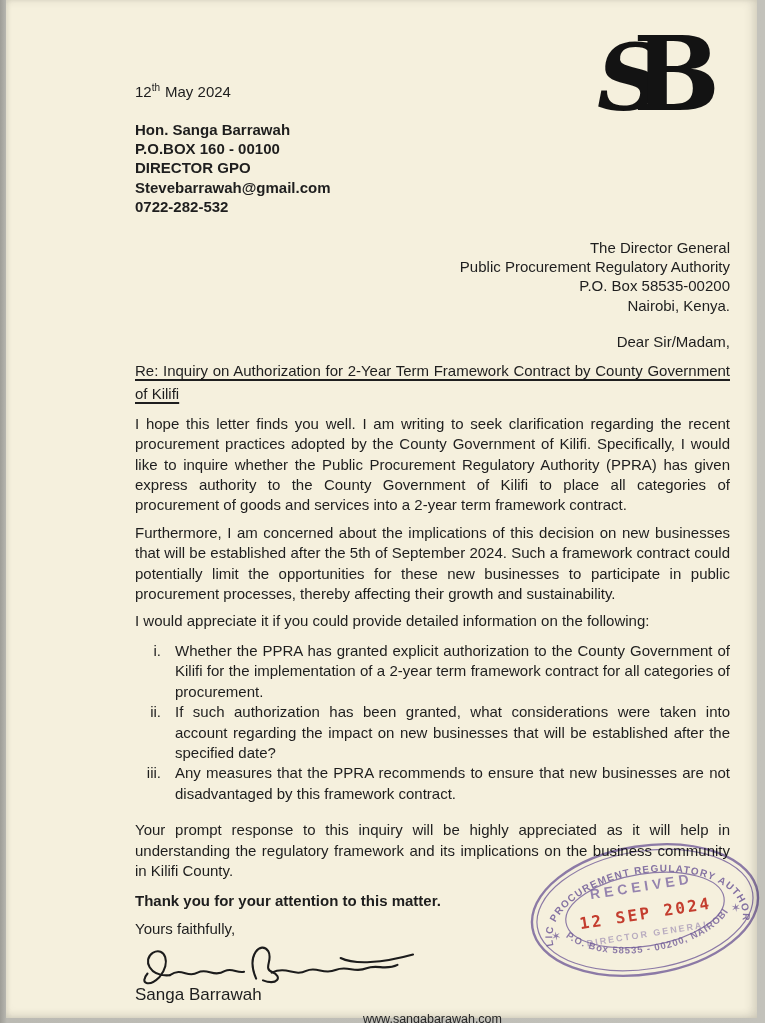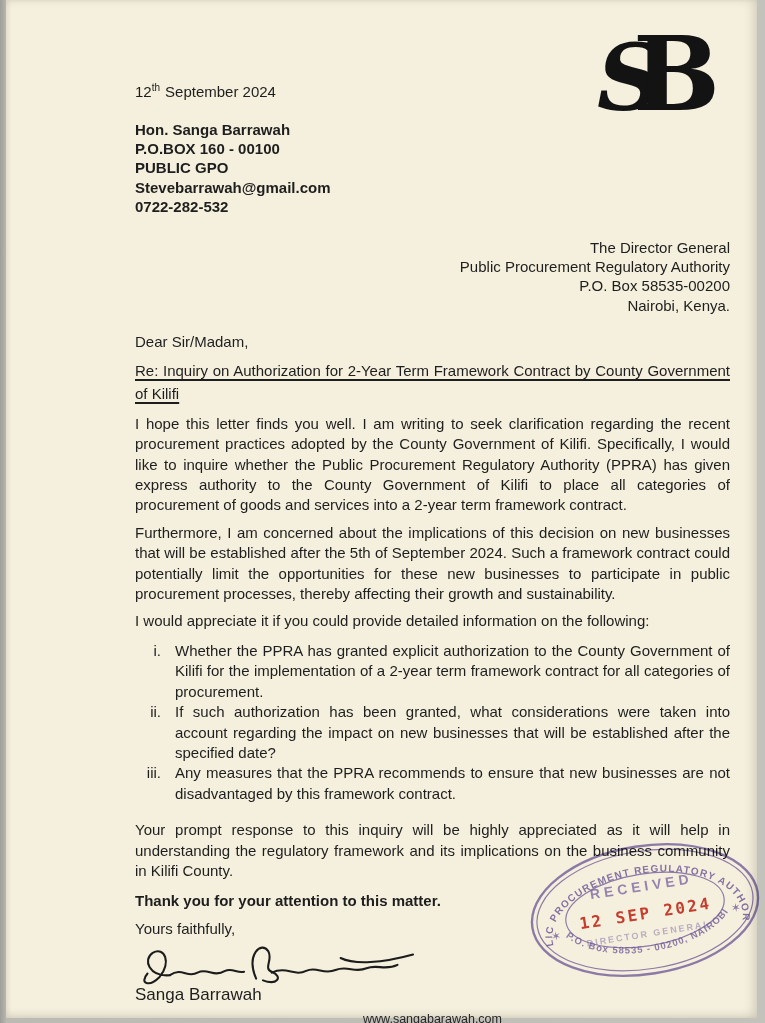--- a/index.html
+++ b/index.html
@@ -33,21 +33,21 @@
     position:absolute;left:36px;top:0;
     font-family:"DejaVu Serif", serif;font-weight:700;
     font-size:103px;line-height:1;color:#131313;
   }
   
   .date{margin-top:82px;font-size:15px;}
   .date sup{font-size:10px;}
   .date .dml{margin-left:5px;}
   .sender{margin-top:20px;font-weight:bold;font-size:15px;line-height:19.2px;}
   .recipient{margin-top:22px;font-weight:normal;font-size:15px;line-height:19.2px;text-align:right;}
-  .salutation{margin:18px 0 0;font-size:15px;}
+  .salutation{margin:18px 0 0;font-size:15px;text-align:right;}
   .subject{margin:9px 0 0;font-size:15px;font-weight:normal;line-height:23.5px;text-align:justify;}
   .subject span{text-decoration:underline;text-decoration-thickness:1.5px;text-underline-offset:3px;}
   .para{margin:7px 0 0;font-size:15px;line-height:20.4px;text-align:justify;}
   .p1{margin-top:8px;}
   .list{margin-top:9px;}
   .li{display:flex;font-size:15px;line-height:20.4px;}
   .li .marker{flex:none;width:26px;text-align:right;}
   .li .li-text{flex:1;margin-left:14px;text-align:justify;}
   .p-after-list{margin-top:16px;}
   .thanks{margin-top:10px;font-weight:bold;}
@@ -76,26 +76,26 @@
 <body>
 
 <div class="scan">
   <div class="paper">
 
     <div class="logo">
       <span class="logo-s">S</span>
       <span class="logo-b">B</span>
     </div>
 
-    <div class="date"><span>12</span><sup>th</sup><span class="dml">September 2024</span></div>
+    <div class="date"><span>12</span><sup>th</sup><span class="dml">May 2024</span></div>
 
     <div class="sender">
       <div>Hon. Sanga Barrawah</div>
       <div>P.O.BOX 160 - 00100</div>
-      <div>PUBLIC GPO</div>
+      <div>DIRECTOR GPO</div>
       <div>Stevebarrawah@gmail.com</div>
       <div>0722-282-532</div>
     </div>
 
     <div class="recipient">
       <div>The Director General</div>
       <div>Public Procurement Regulatory Authority</div>
       <div>P.O. Box 58535-00200</div>
       <div>Nairobi, Kenya.</div>
     </div>

